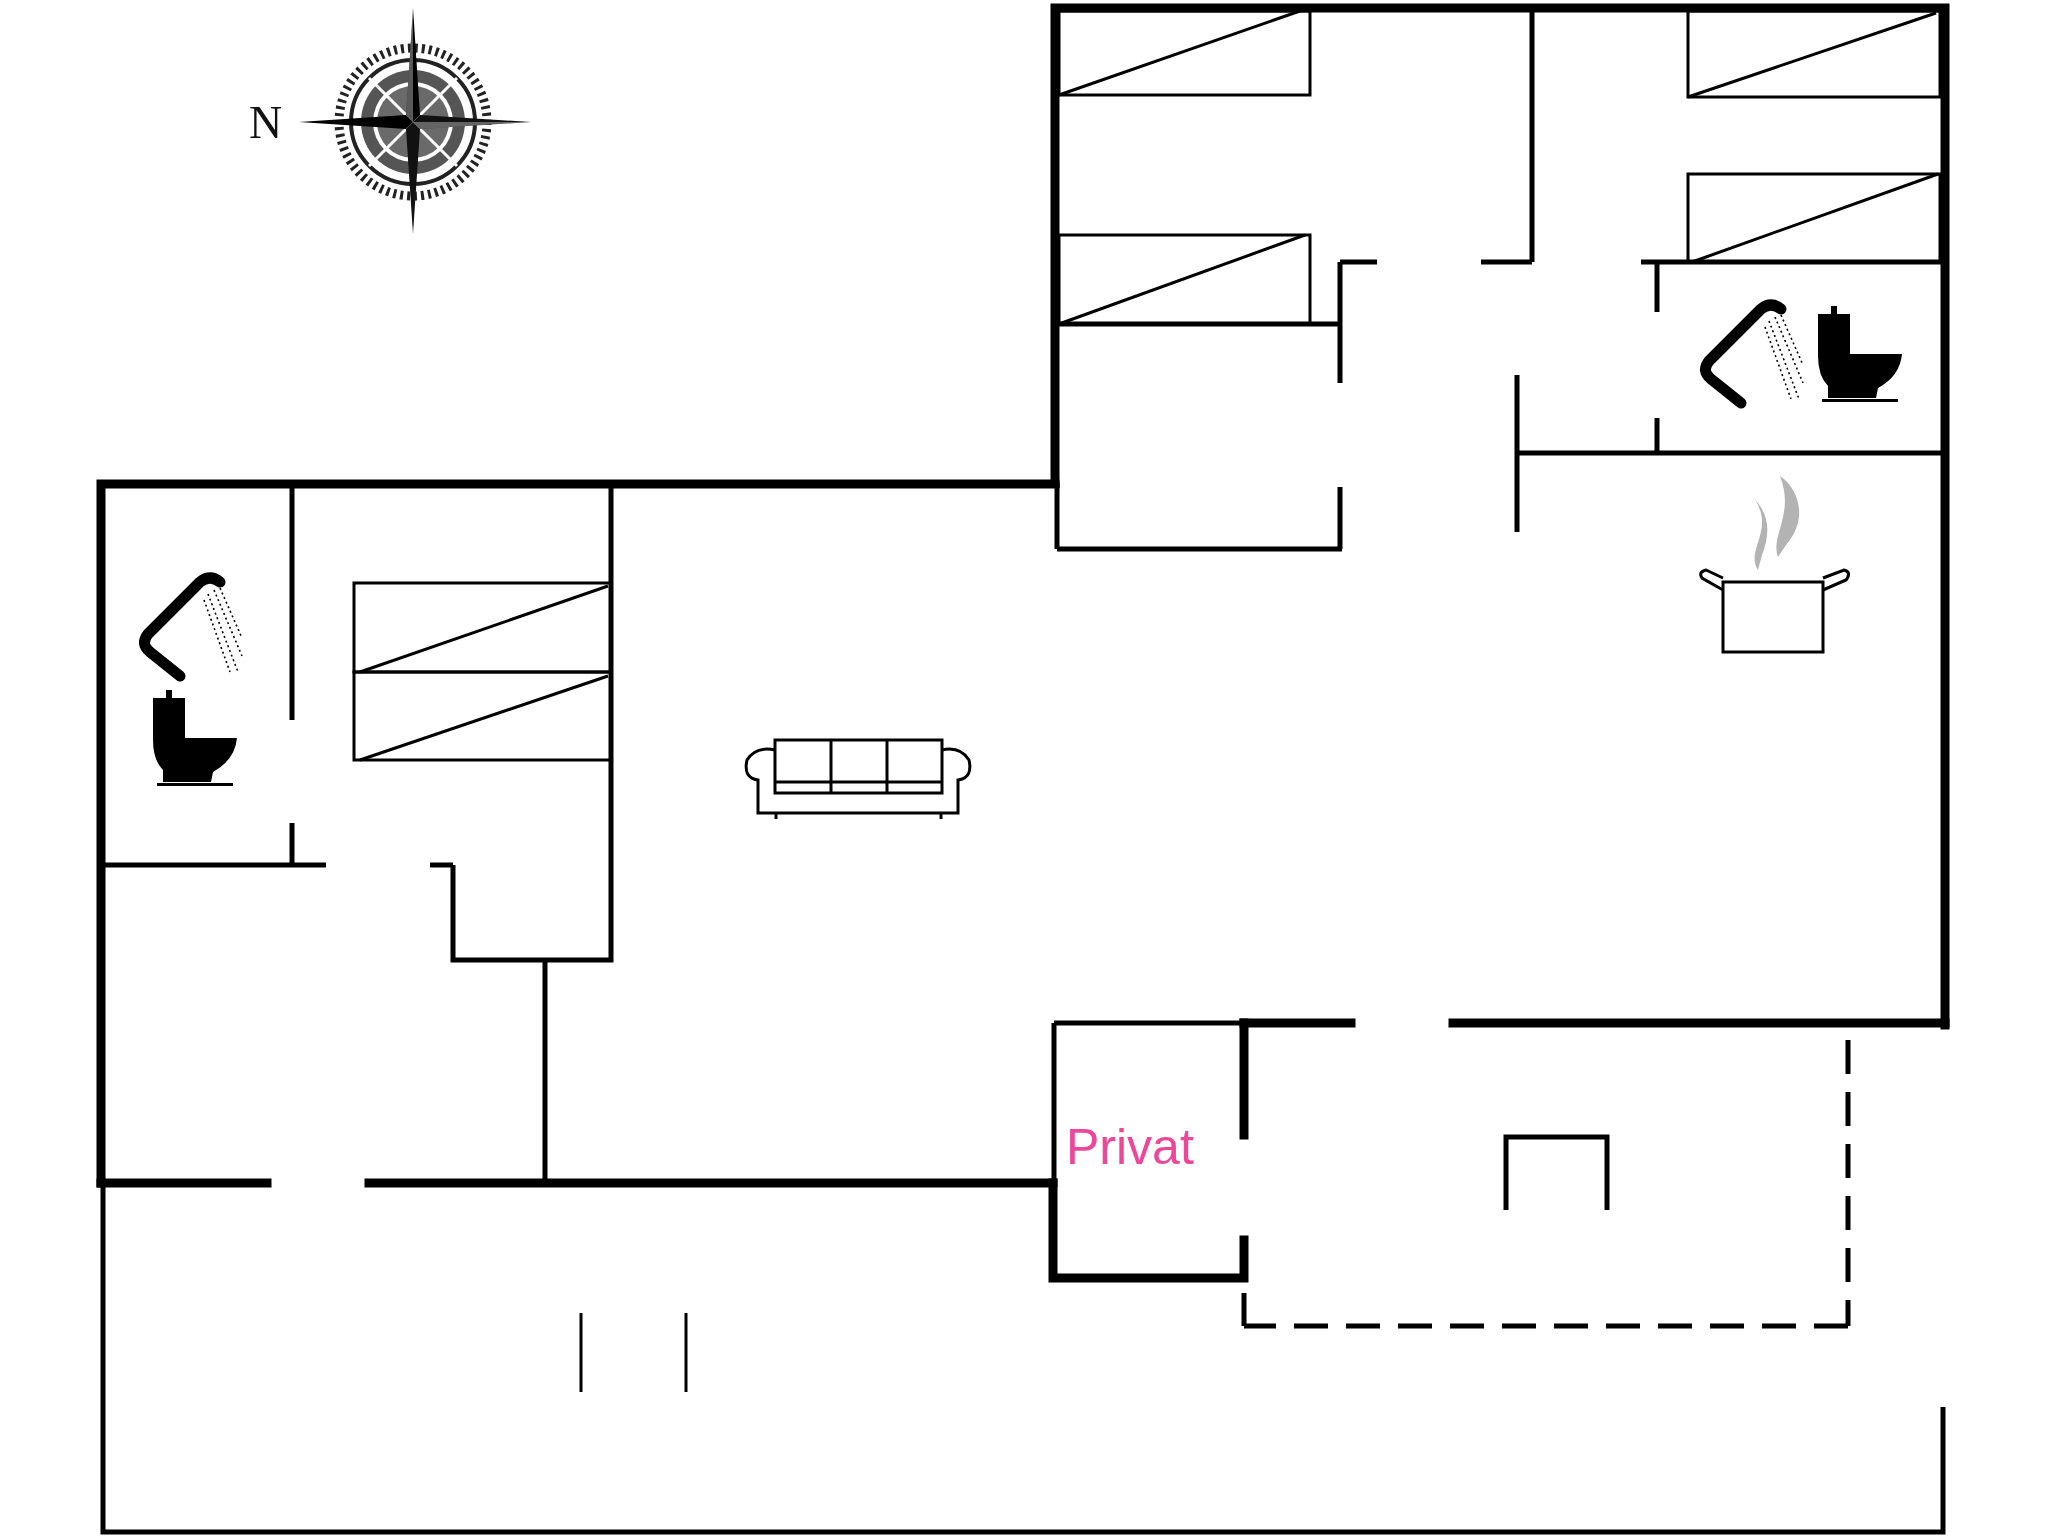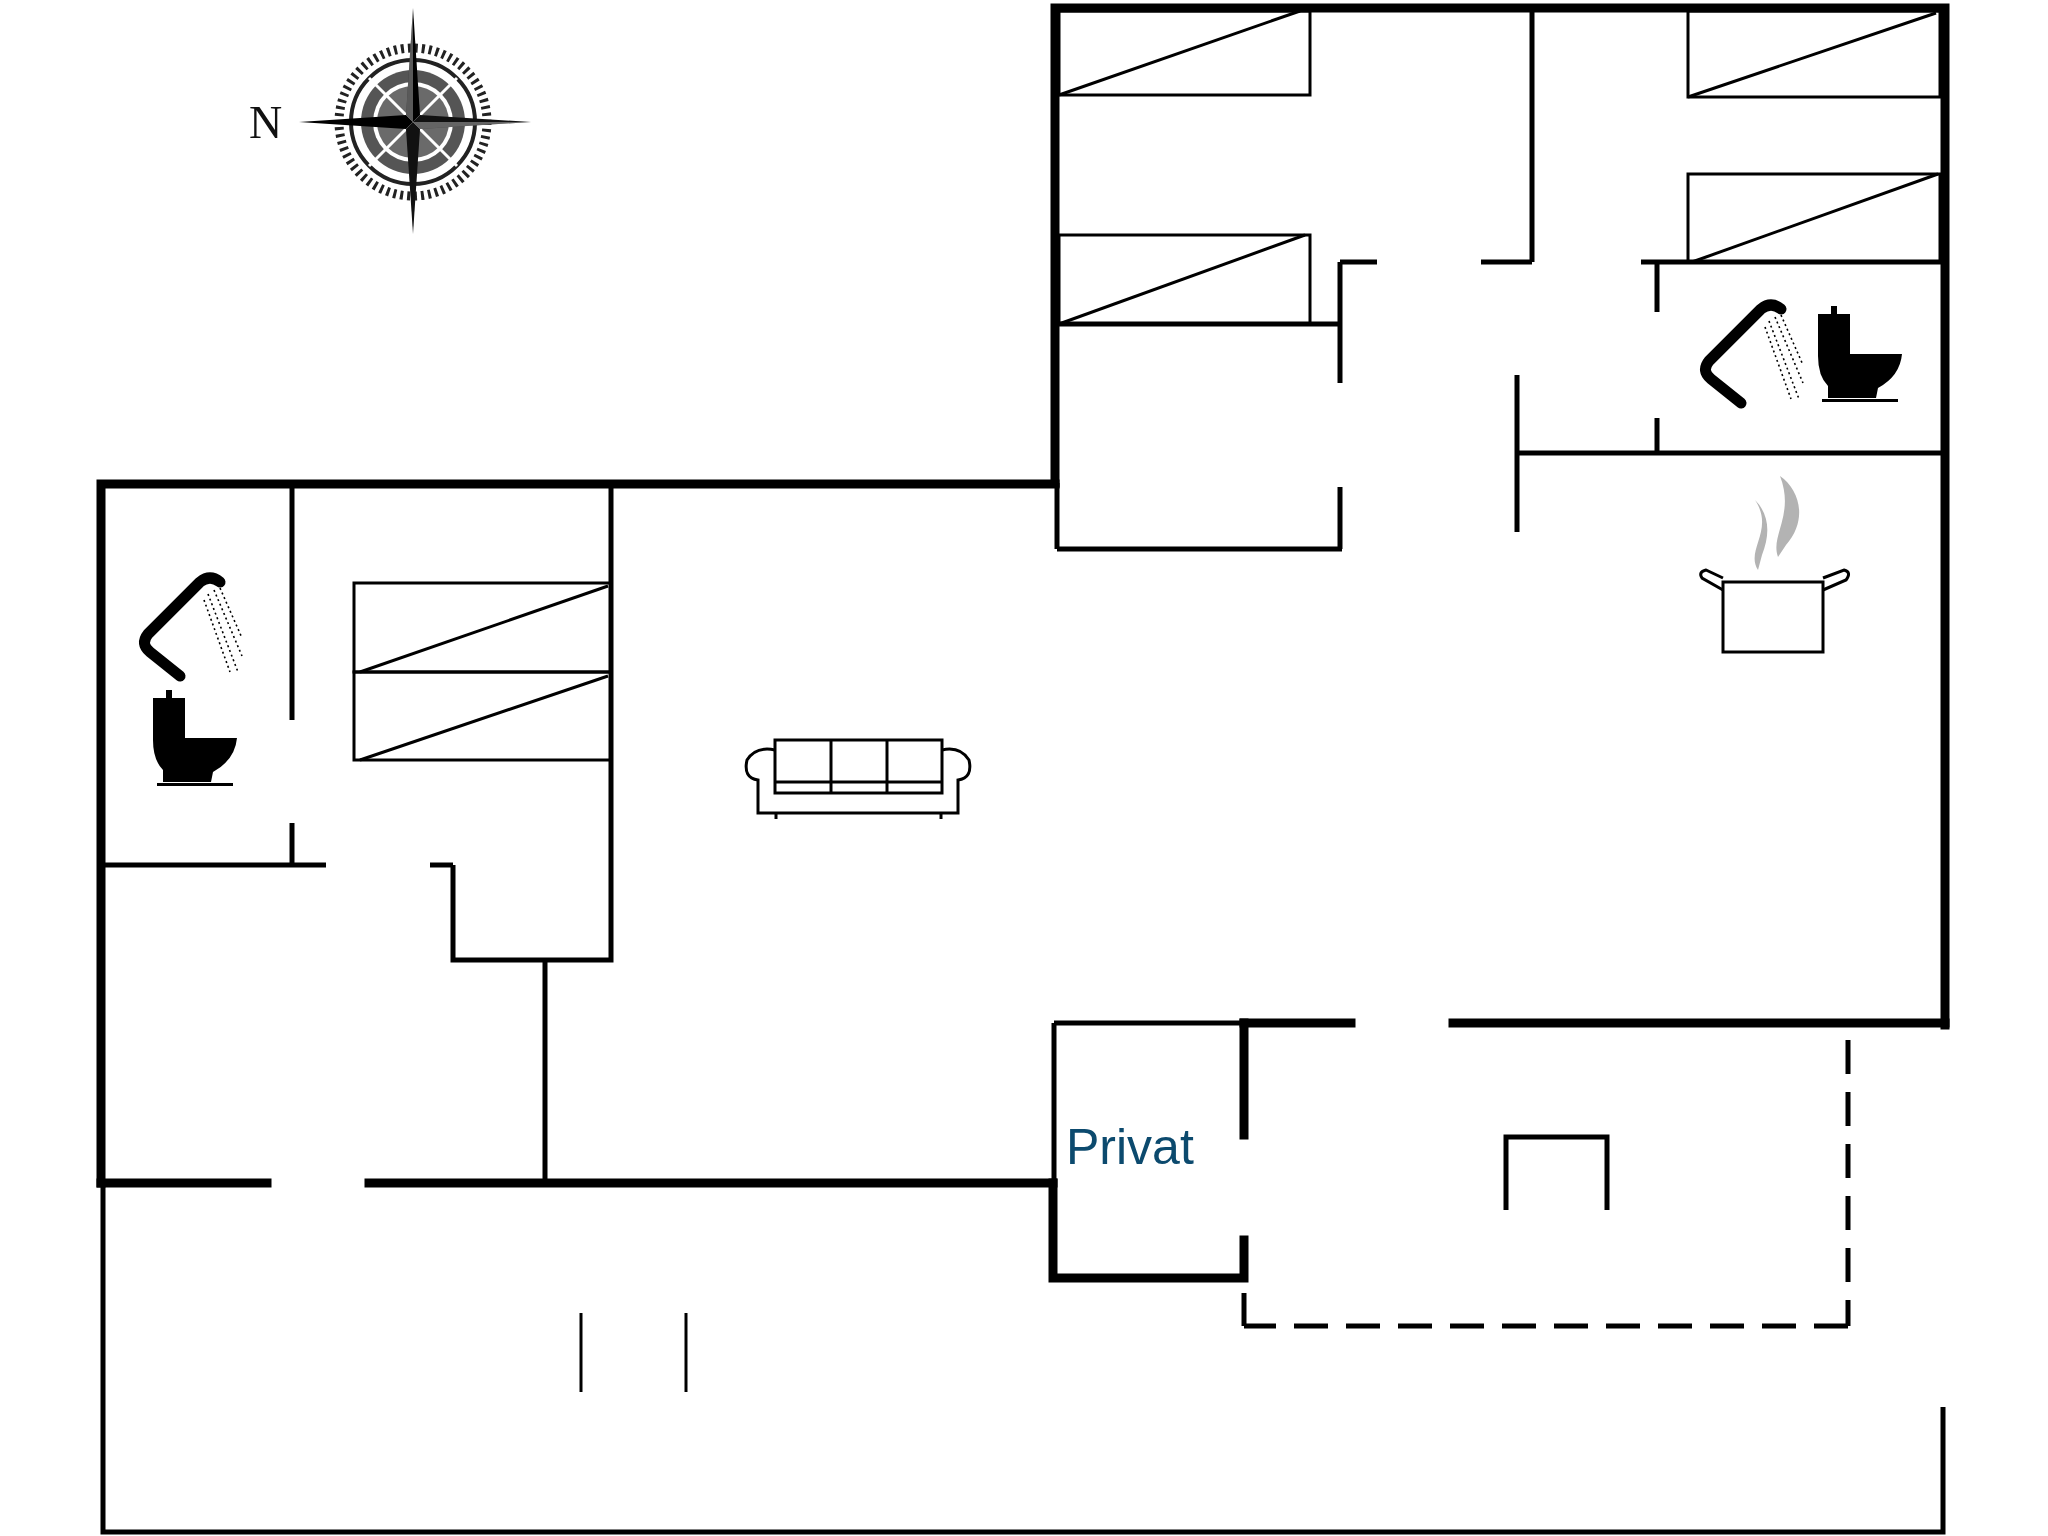--- a/index.html
+++ b/index.html
@@ -2,21 +2,21 @@
 <html><head>
 <meta charset="utf-8">
 <style>
   html, body { margin:0; padding:0; background:#ffffff; }
   body { width:2048px; height:1536px; overflow:hidden; position:relative; font-family:"Liberation Sans", sans-serif; }
   svg.plan { position:absolute; left:0; top:0; width:2048px; height:1536px; }
   .thick { stroke:#000; stroke-width:9; fill:none; stroke-linecap:square; }
   .mid { stroke:#000; stroke-width:5; fill:none; stroke-linecap:butt; }
   .thin { stroke:#000; stroke-width:3; fill:none; }
   .dash { stroke:#000; stroke-width:5; fill:none; stroke-dasharray:34 18; }
-  .label-privat { position:absolute; left:1066px; top:1122px; font-size:50px; color:#0c4a6e; font-family:"Liberation Sans", sans-serif; line-height:1; }
+  .label-privat { position:absolute; left:1066px; top:1122px; font-size:50px; color:#ec4899; font-family:"Liberation Sans", sans-serif; line-height:1; }
   .label-n { position:absolute; left:249px; top:100px; font-size:46px; color:#111; font-family:"Liberation Serif", serif; line-height:1; }
 </style>
 </head>
 <body>
 
 <svg class="plan" viewBox="0 0 2048 1536" xmlns="http://www.w3.org/2000/svg">
 
   <g transform="translate(413,122)">
     <circle r="74" fill="none" stroke="#222" stroke-width="9" stroke-dasharray="3 4"></circle>
     <circle r="62" fill="none" stroke="#222" stroke-width="4"></circle>

